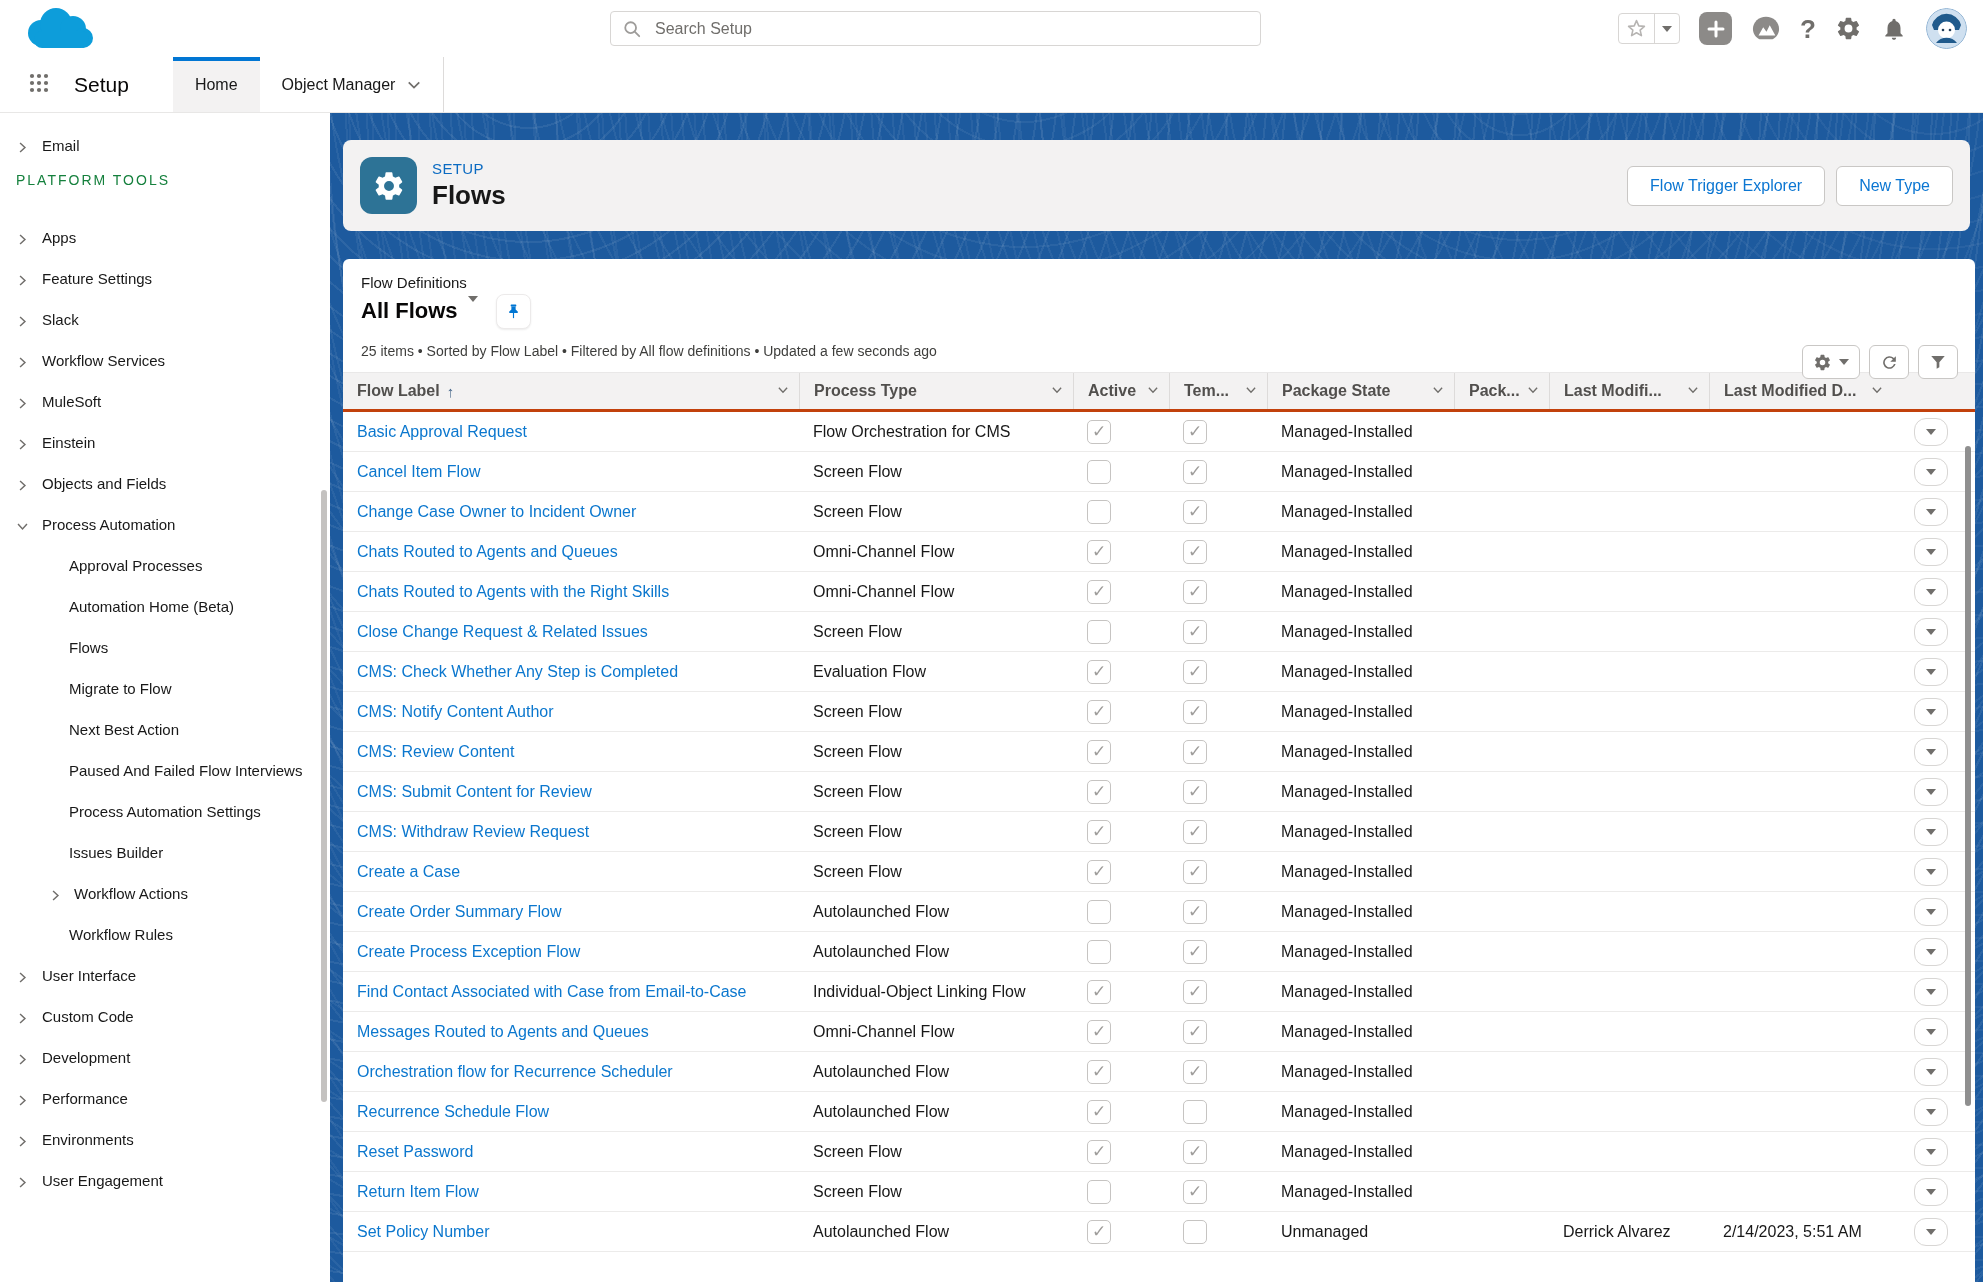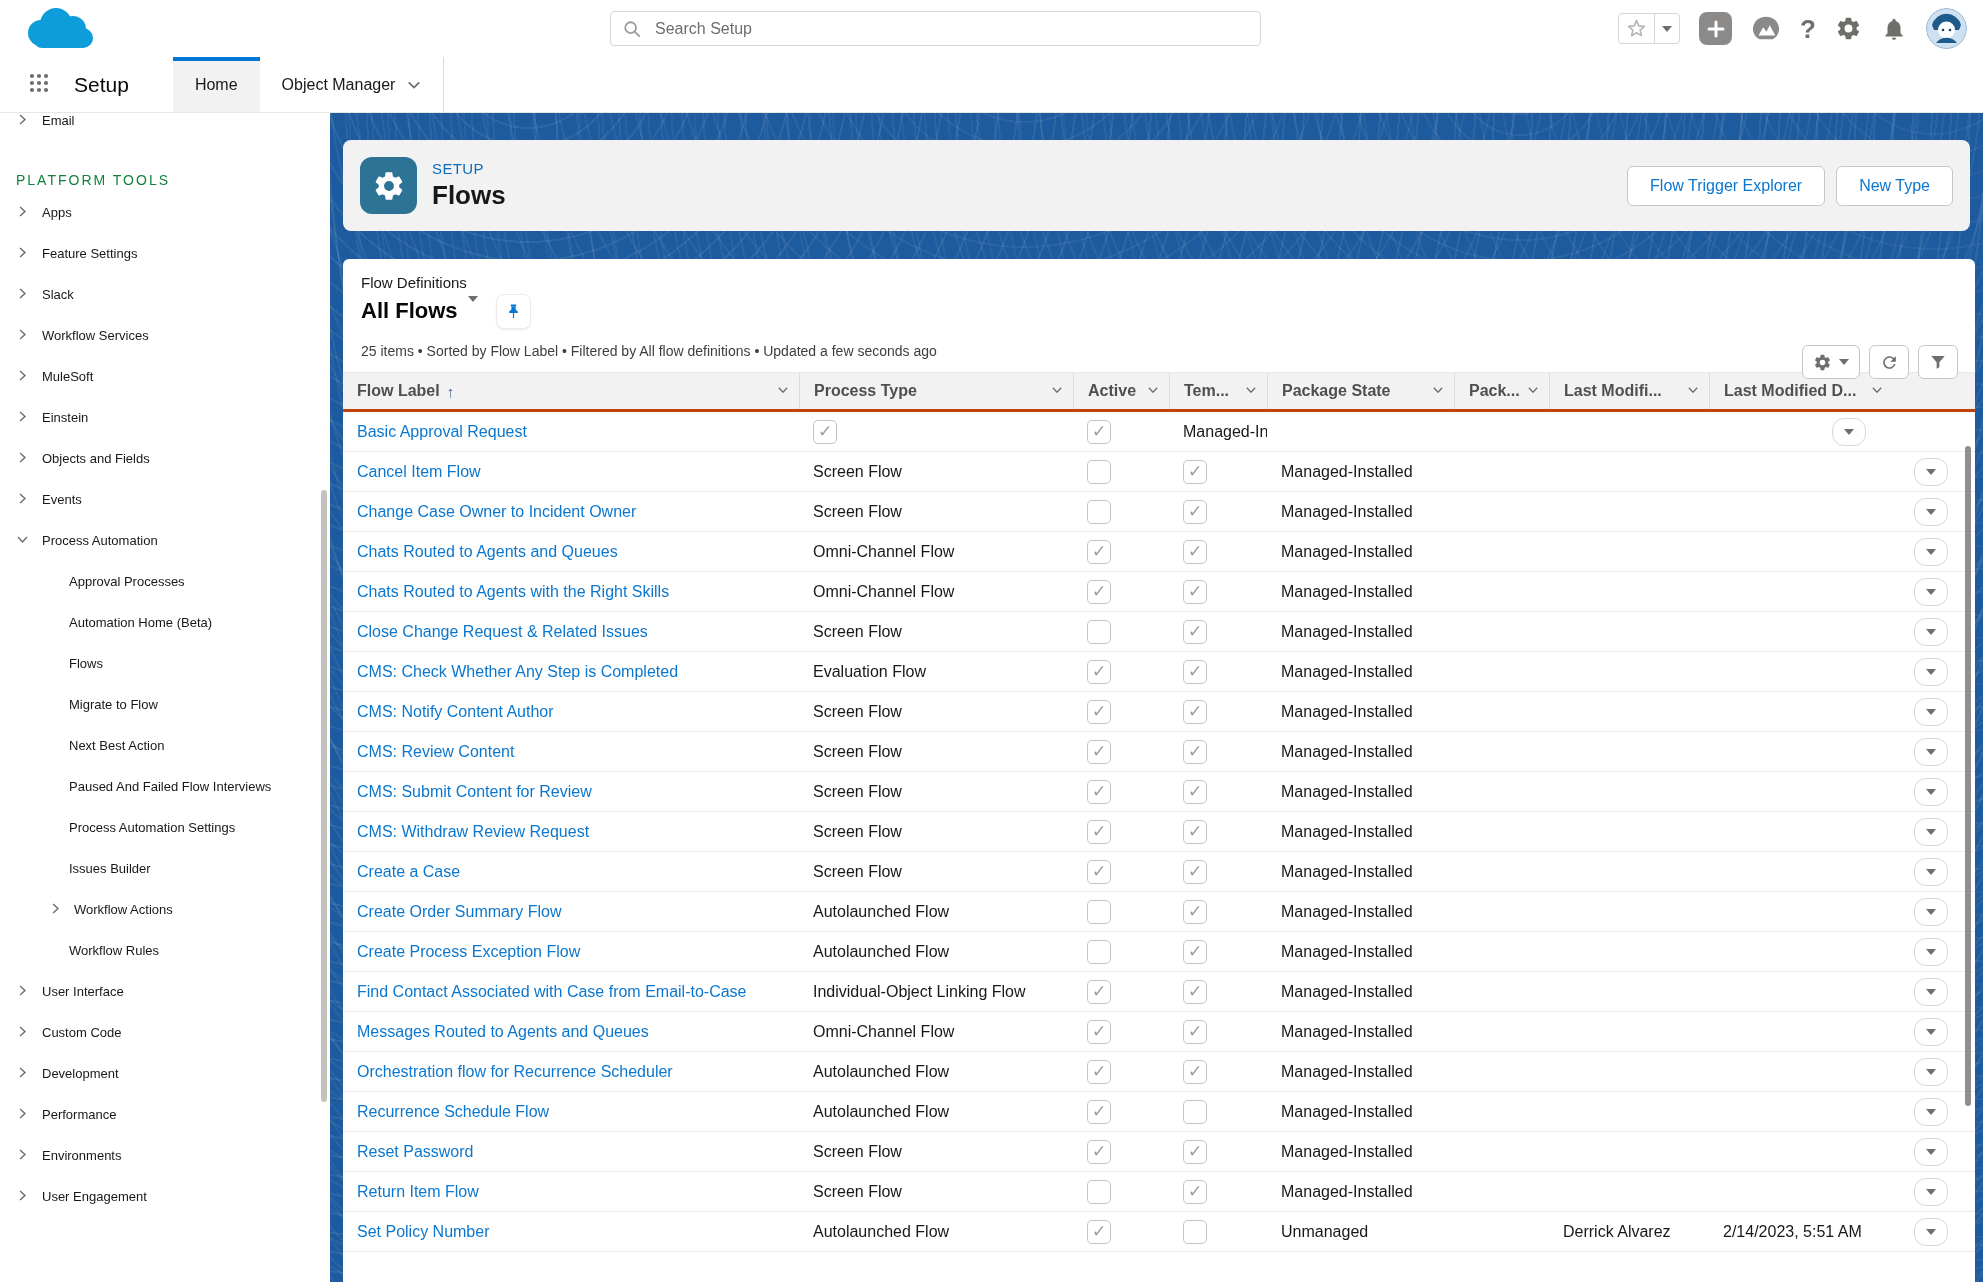--- a/index.html
+++ b/index.html
@@ -34,21 +34,21 @@
   .waffle { align-self:center; margin-left:28px; cursor:pointer; }
   .app-name { align-self:center; font-size:21px; color:#080707; margin:0 44px 0 24px; }
   .tab { display:flex; align-items:center; padding:0 22px; font-size:16px; color:#181818; position:relative; cursor:pointer; }
   .tab.active { background:#f3f2f2; }
   .tab.active::before { content:""; position:absolute; top:0; left:0; right:0; height:4px; background:#0176d3; }
   .tab .tab-caret { margin-left:12px; display:flex; }
   .tab-divider { width:1px; background:#dddbda; }
   
   .body { display:flex; height:1169px; }
   .sidebar { width:330px; flex:0 0 330px; background:#fff; position:relative; overflow:hidden; }
-  .sb-item { height:41px; display:flex; align-items:flex-start; cursor:pointer; font-size:13px; color:#181818; }
+  .sb-item { height:41px; display:flex; align-items:flex-end; cursor:pointer; font-size:15px; color:#181818; }
   .sb-item .chev { width:14px; margin-left:16px; display:flex; }
   .sb-item .lbl { margin-left:12px; }
   .sb-item.child .lbl { margin-left:69px; }
   .sb-item.child-collapsed .chev { margin-left:49px; }
   .sb-item.child-collapsed .lbl { margin-left:11px; }
   .sb-section { height:51px; display:flex; align-items:center; padding-left:16px; font-size:14px; letter-spacing:2px; color:#15803d; }
   .sb-scrollbar { position:absolute; right:3px; top:377px; width:6px; height:612px; background:#c4c2c0; border-radius:3px; cursor:pointer; }
   
   .main {
     flex:1; position:relative; overflow:hidden;
@@ -255,28 +255,20 @@
           <span class="lbl">Einstein</span>
         </div>
         <div class="sb-item collapsed">
           <span class="chev">
             <svg width="13" height="13" viewBox="0 0 16 16">
               <path d="M5 2.5l6 5.5-6 5.5" fill="none" stroke="#706e6b" stroke-width="1.8"></path>
             </svg>
           </span>
           <span class="lbl">Objects and Fields</span>
         </div>
-        <div class="sb-item collapsed">
-          <span class="chev">
-            <svg width="13" height="13" viewBox="0 0 16 16">
-              <path d="M5 2.5l6 5.5-6 5.5" fill="none" stroke="#706e6b" stroke-width="1.8"></path>
-            </svg>
-          </span>
-          <span class="lbl">Events</span>
-        </div>
         <div class="sb-item expanded">
           <span class="chev">
             <svg width="13" height="13" viewBox="0 0 16 16">
               <path d="M2.5 5l5.5 6 5.5-6" fill="none" stroke="#706e6b" stroke-width="1.8"></path>
             </svg>
           </span>
           <span class="lbl">Process Automation</span>
         </div>
         <div class="sb-item child">
           <span class="lbl">Approval Processes</span>
@@ -479,20 +471,23 @@
               </svg></span>
           </div>
           <div></div>
         </div>
       <div id="grid-rows">
           <div class="grid grid-row">
             <div class="cell">
               <a>Basic Approval Request</a>
             </div>
             <div class="cell">
+              <span>Flow Orchestration for CMS</span>
+            </div>
+            <div class="cell">
               <span class="checkbox">✓</span>
             </div>
             <div class="cell">
               <span class="checkbox">✓</span>
             </div>
             <div class="cell">
               <span>Managed-Installed</span>
             </div>
             <div class="cell"></div>
             <div class="cell">

